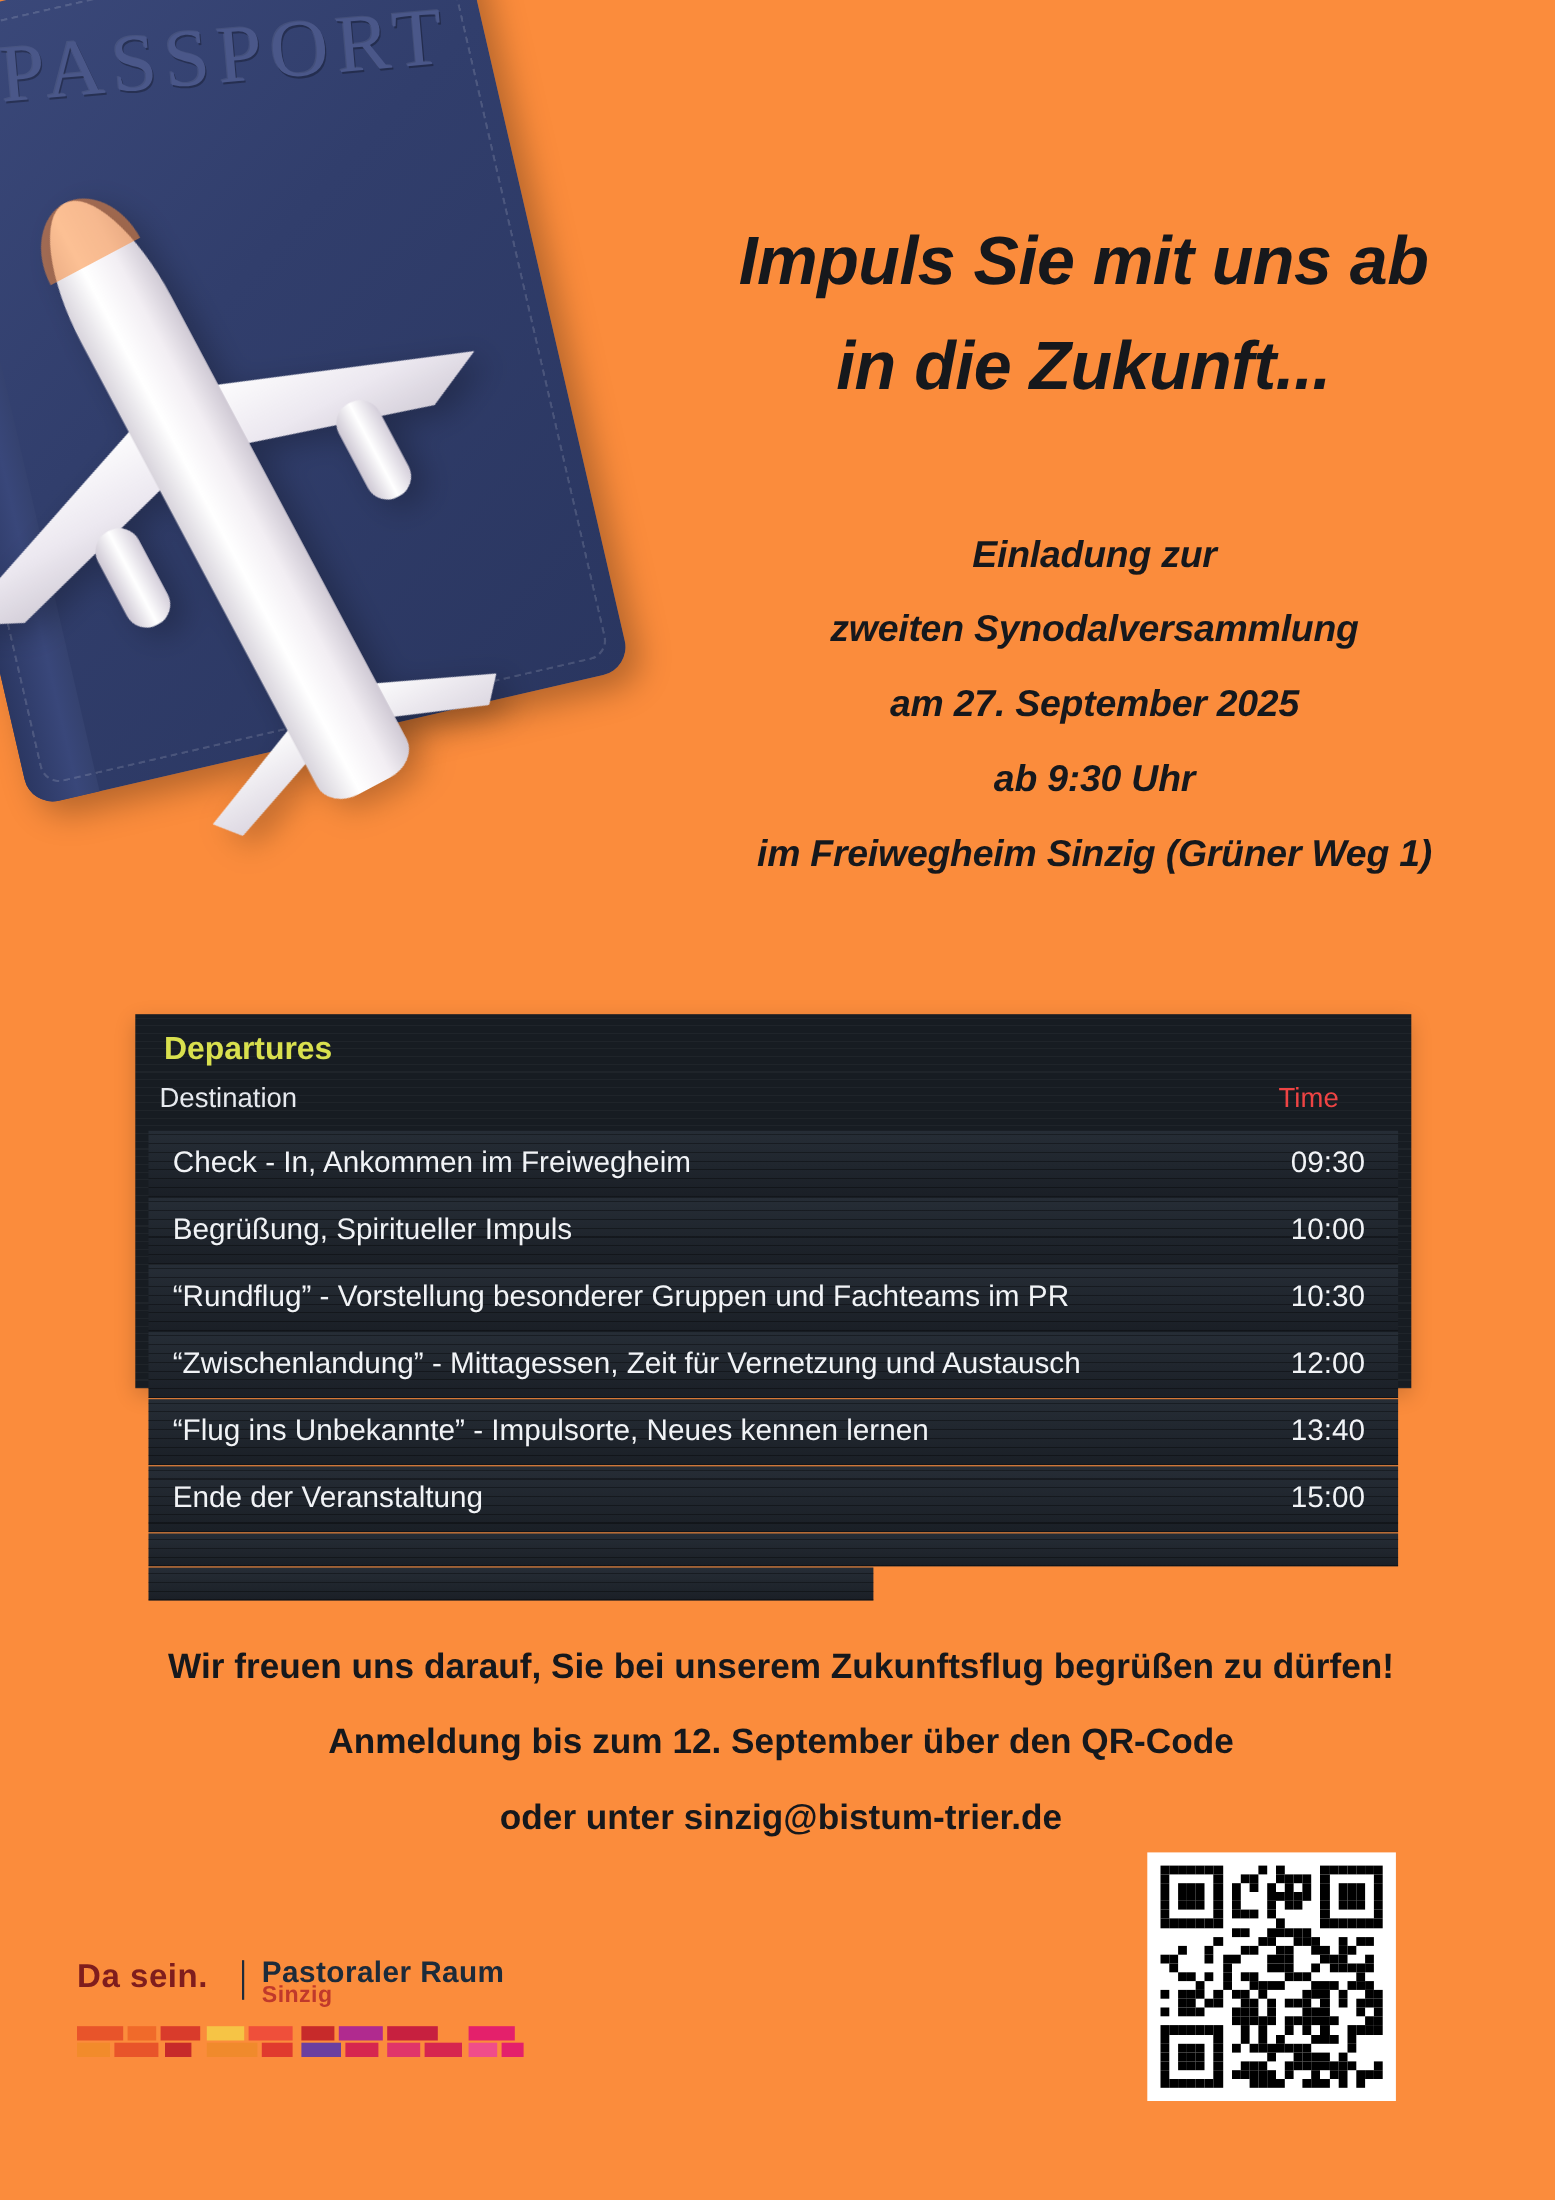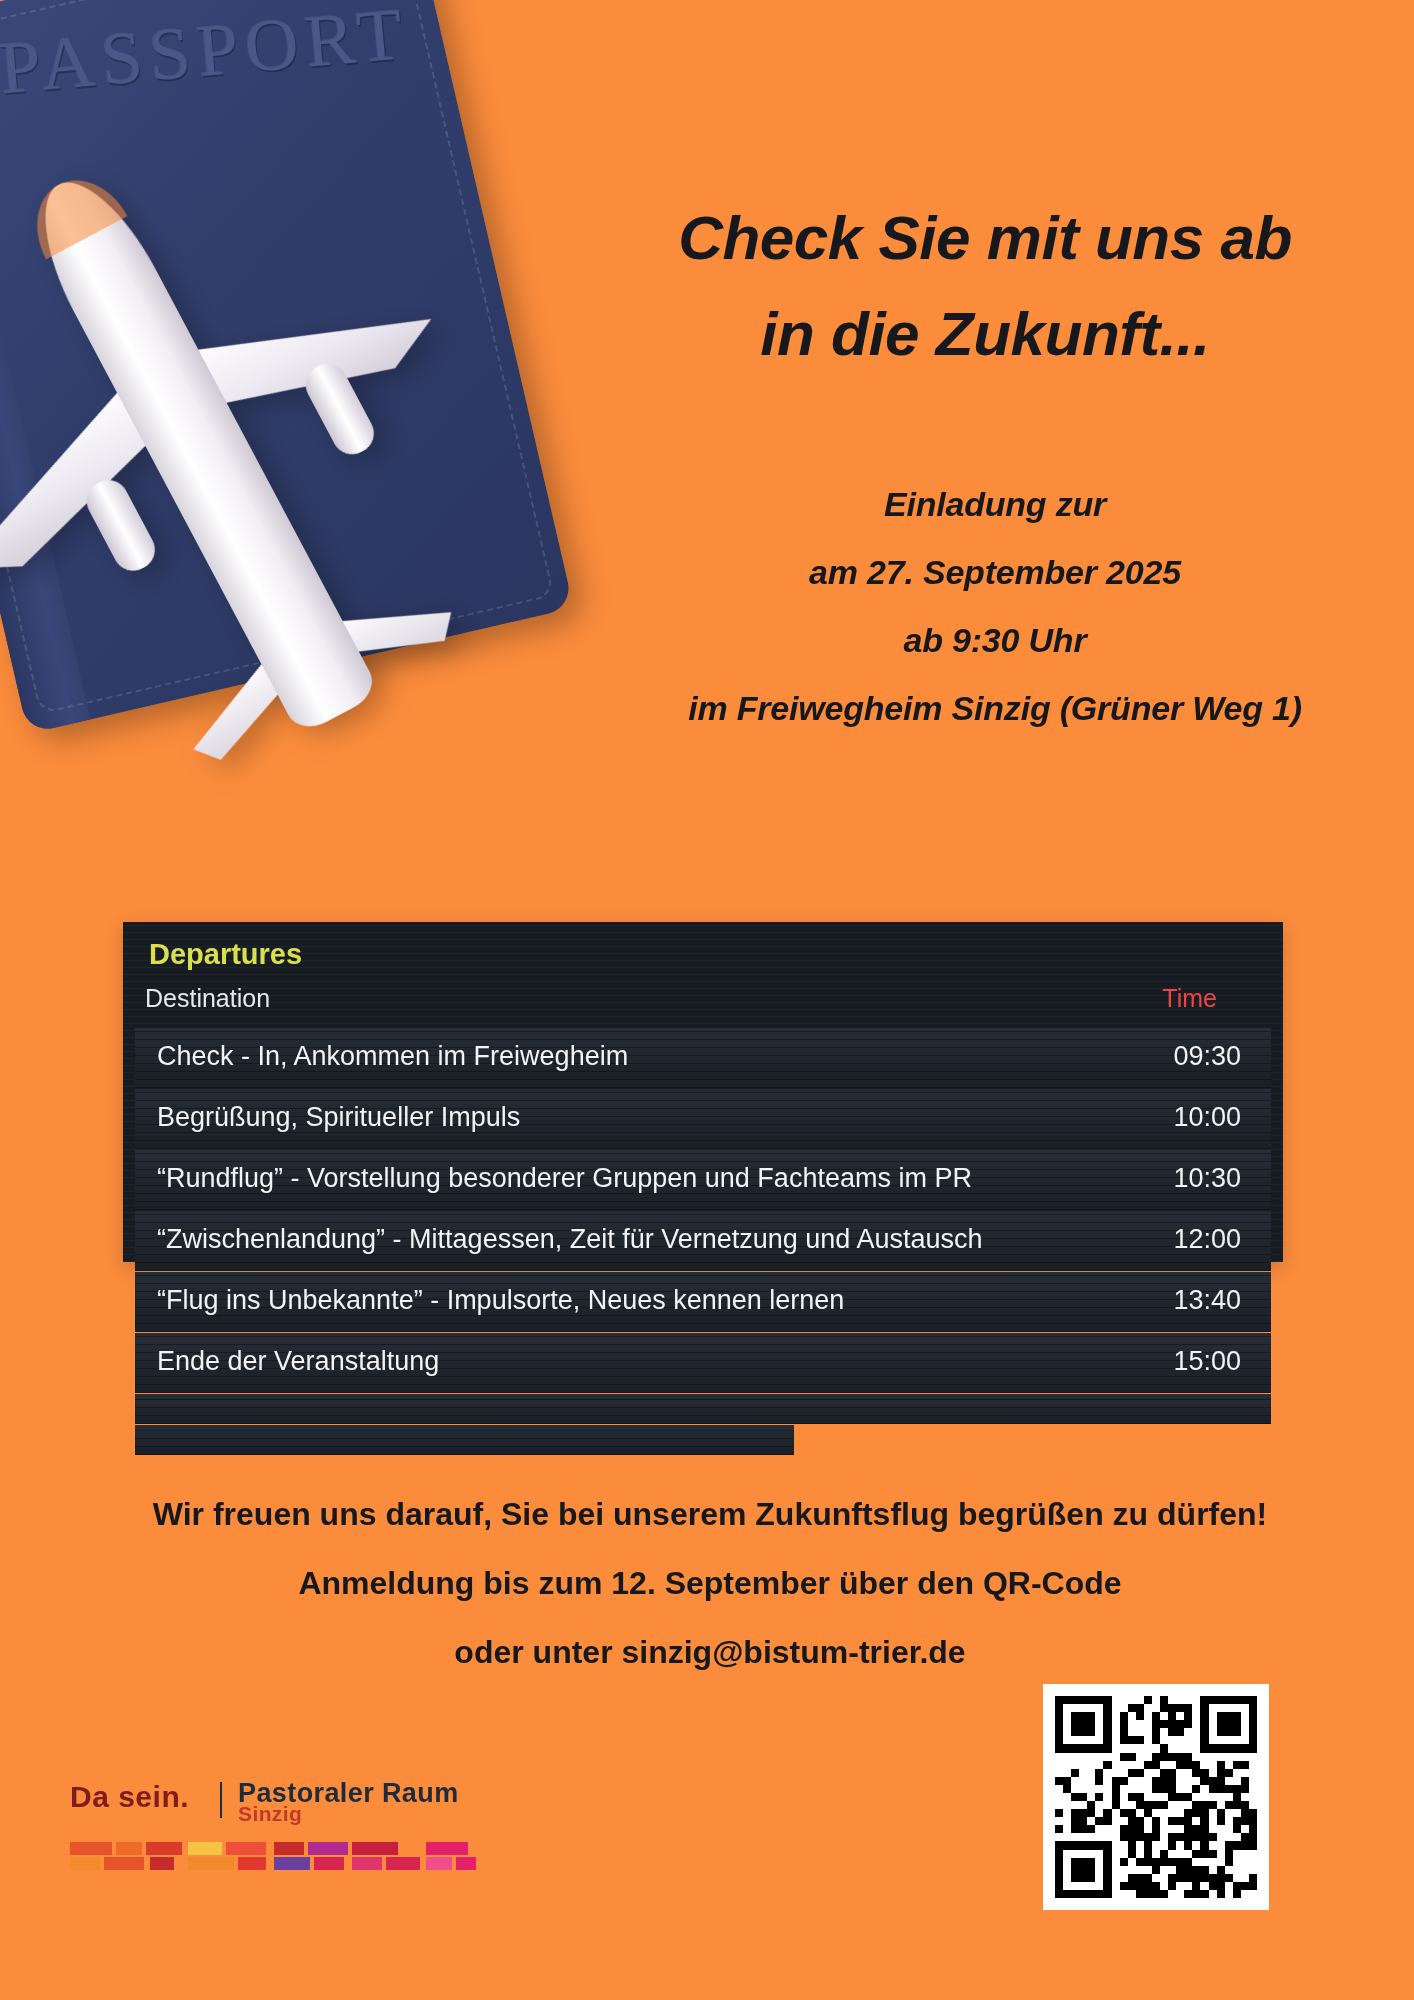--- a/index.html
+++ b/index.html
@@ -347,26 +347,27 @@
     <div class="engine-l"></div>
     <div class="engine-r"></div>
     <div class="tail-l"></div>
     <div class="tail-r"></div>
     <div class="fuselage"></div>
     <div class="nose-accent"></div>
   </div>
 </div>
 
 <div class="headline">
-  <span>Check Sie mit uns ab</span>
+  <span>Impuls Sie mit uns ab</span>
   <span class="l2">in die Zukunft...</span>
 </div>
 
 <div class="subhead">
   <span>Einladung zur</span>
+  <span>zweiten Synodalversammlung</span>
   <span>am 27. September 2025</span>
   <span>ab 9:30 Uhr</span>
   <span>im Freiwegheim Sinzig (Grüner Weg 1)</span>
 </div>
 
 <div class="board">
   <div class="board-inner"></div>
   <div class="board-title">Departures</div>
   <div class="board-col-dest">Destination</div>
   <div class="board-col-time">Time</div>

